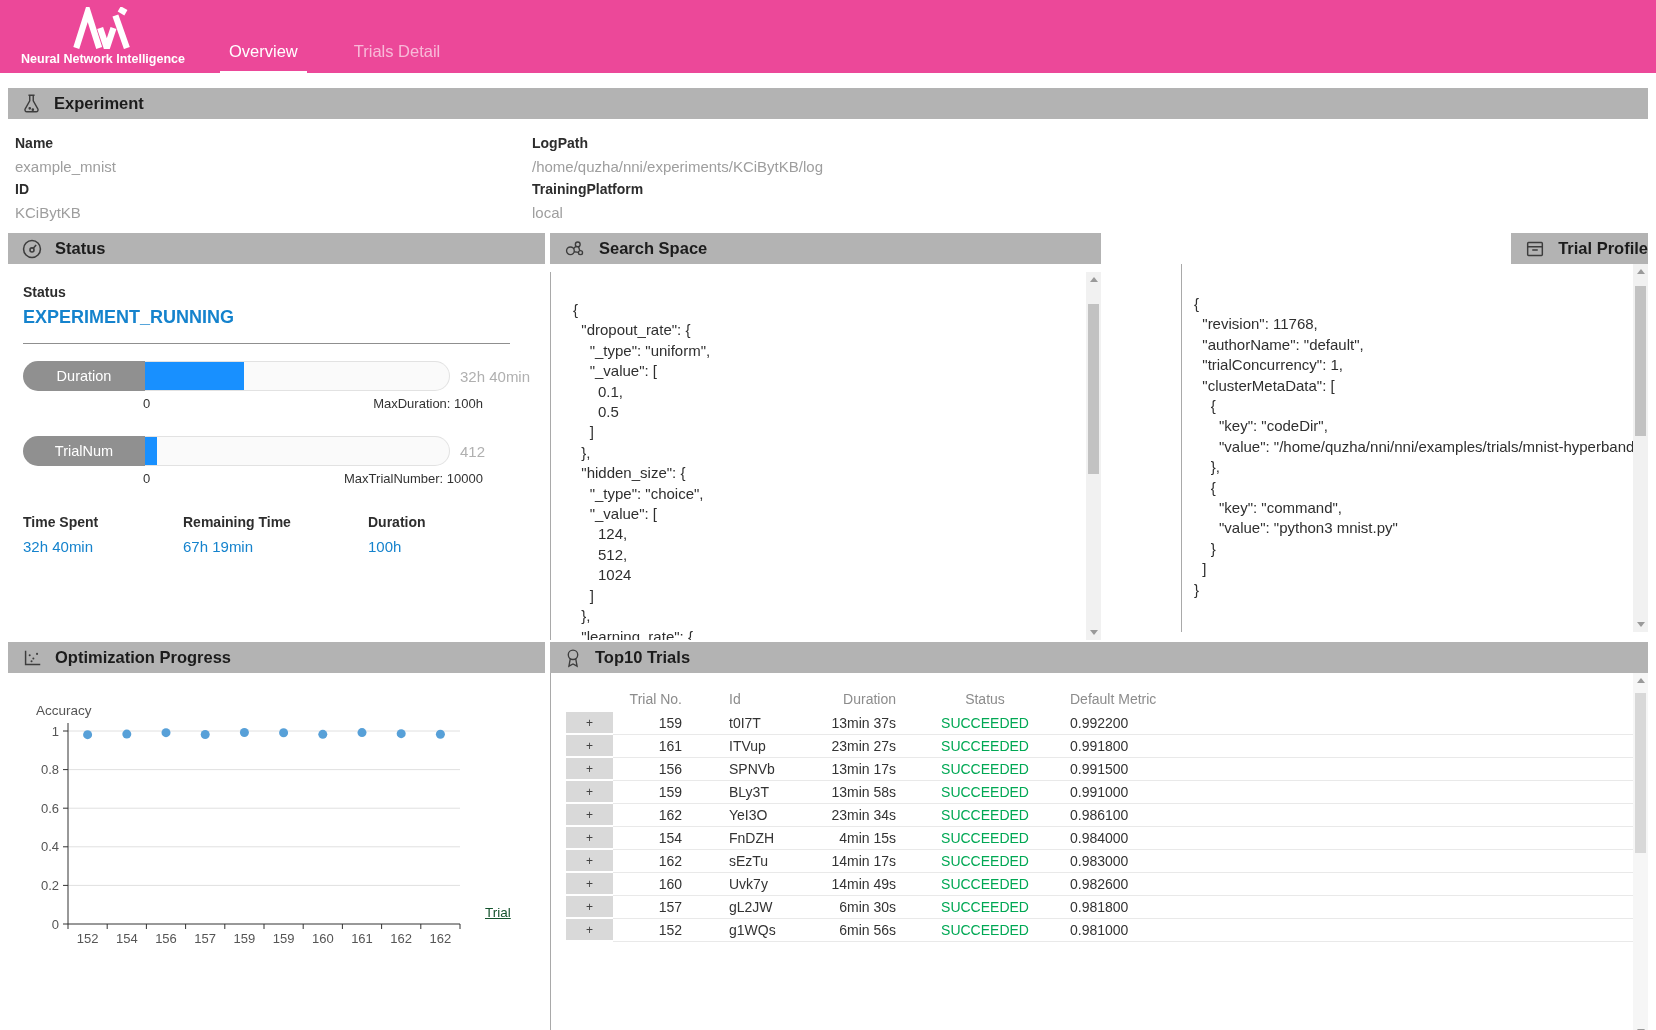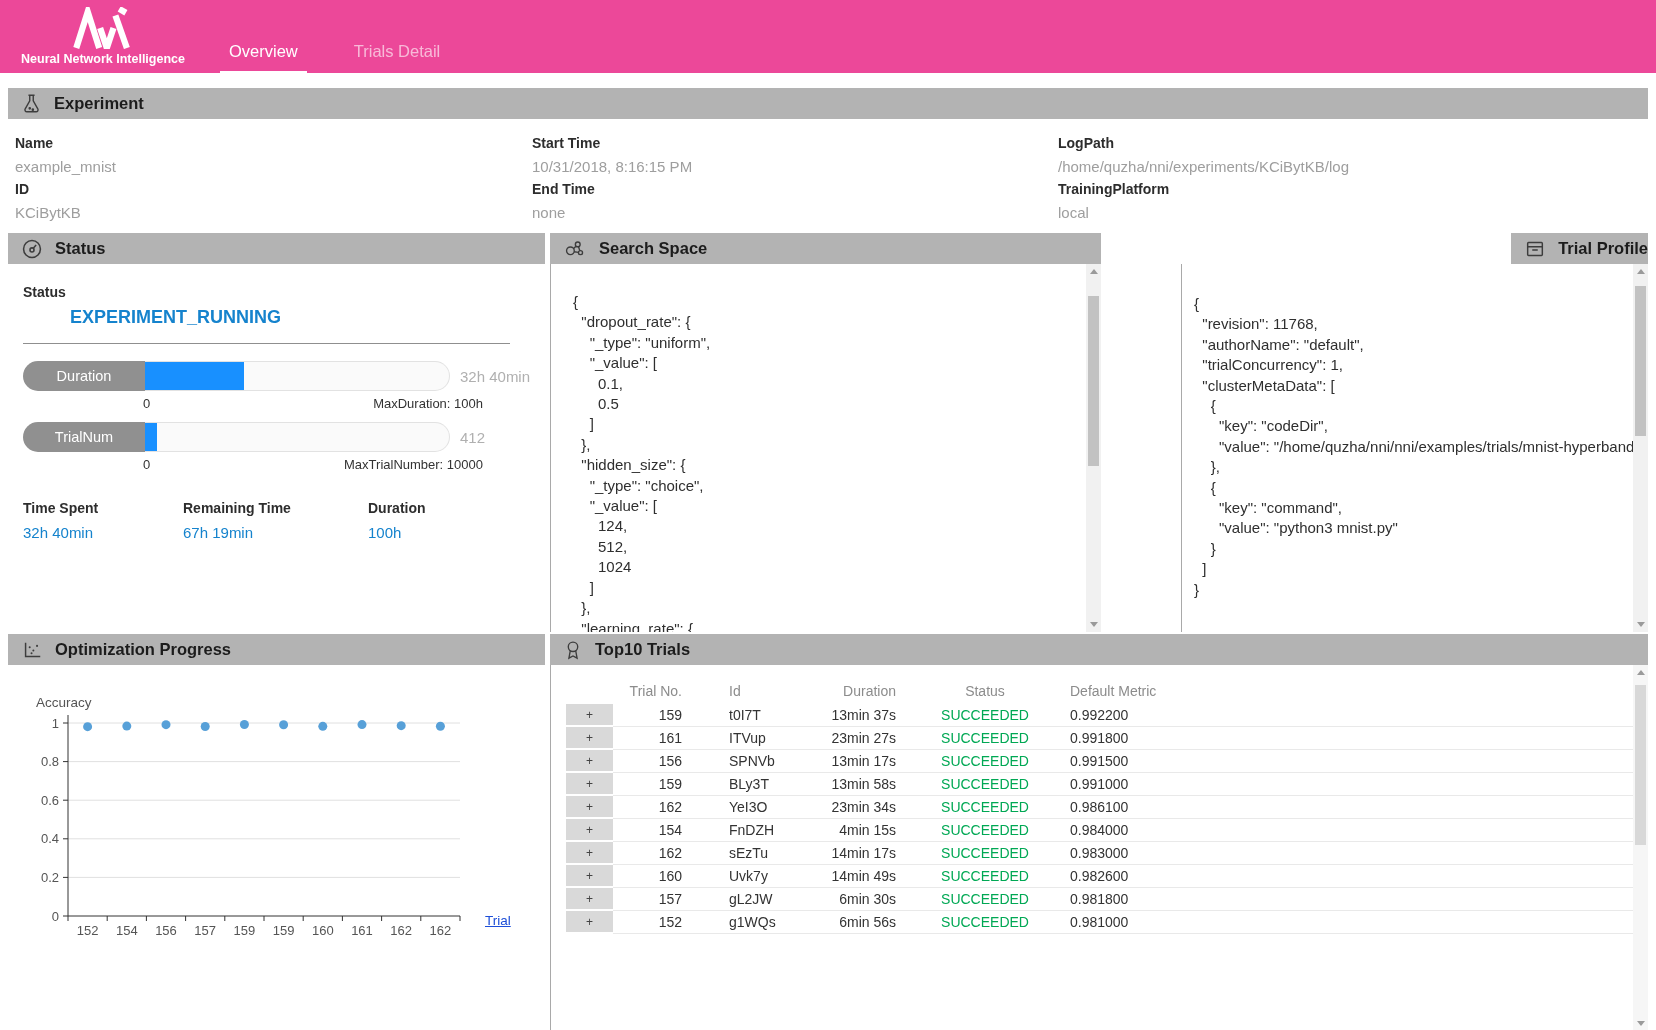--- a/index.html
+++ b/index.html
@@ -27,33 +27,33 @@
   
   .exp-grid { display:grid; grid-template-columns:517px 526px 1fr; padding:13px 0 0 15px; height:113px; }
   .fld { line-height:23px; }
   .fld-label { font-size:14px; font-weight:700; color:#2d2d2d; }
   .fld-value { font-size:15px; color:#9e9e9e; }
 
   
   .row { display:flex; margin:1px 8px 0; }
   .panel { display:flex; flex-direction:column; }
   .p-status { width:537px; margin-right:5px; }
-  .p-search { width:551px; margin-right:4px; }
+  .p-search { width:551px; margin-right:4px;gap:8px; }
   .p-profile { flex:1;align-items:flex-end; }
   .p-opt { width:537px; margin-right:5px; }
   .p-top10 { flex:1; }
   .panel-body { position:relative; background:#fff; overflow:hidden; }
   .mid .panel-body { height:368px; }
   .bot .panel-body { height:366px; }
   .bordered { border-left:1px solid #a9a9a9; }
 
   
   .status-body { padding:20px 0 0 15px; }
   .small-label { font-size:14px; font-weight:700; color:#2d2d2d; }
-  .status-value { font-size:18px; font-weight:700; color:#1583cd; margin-top:7px;margin-left:47px; }
+  .status-value { font-size:18px; font-weight:700; color:#1583cd; margin-top:7px; }
   .divider { width:487px; height:1px; background:#8f8f8f; margin-top:15px; }
   .pbar-row { display:flex; align-items:center; margin-top:17px; }
   .pbar { display:flex; width:427px; height:30px; }
   .plabel { width:122px; background:#909090; color:#fff; font-size:14.5px; display:flex;
             align-items:center; justify-content:center; border-radius:15px 0 0 15px; }
   .ptrack { flex:1; background:#fafafa; border:1px solid #e2e2e2; border-left:none;
             border-radius:0 15px 15px 0; position:relative; overflow:hidden; }
   .pfill { position:absolute; left:0; top:0; bottom:0; background:#1890ff; }
   .pright { font-size:15px; color:#b0b0b0; margin-left:10px; }
   .pbar-sub { position:relative; width:460px; height:16px; margin-top:5px; font-size:13px; color:#333; }
@@ -77,21 +77,21 @@
   .vscroll.edge { right:0; }
   .scroll-btn { position:absolute; left:0; right:0; height:15px; display:flex; align-items:center; justify-content:center; }
   .scroll-btn.up { top:0; } .scroll-btn.down { bottom:0; }
   .tri-up { width:0; height:0; border-left:4px solid transparent; border-right:4px solid transparent; border-bottom:5px solid #9a9a9a; }
   .tri-down { width:0; height:0; border-left:4px solid transparent; border-right:4px solid transparent; border-top:5px solid #9a9a9a; }
   .thumb { position:absolute; left:2px; right:2px; background:#c2c2c2; }
 
   
   .chart-wrap { position:relative; height:100%; }
   .ylab { position:absolute; left:28px; top:30px; font-size:13.5px; color:#555; }
-  .xlab { position:absolute; left:477px; top:248px; font-size:13.5px; color:#1d4ed8;text-decoration:underline; }
+  .xlab { position:absolute; left:477px; top:232px; font-size:13.5px; color:#14532d;text-decoration:underline; }
 
   
   table.trials { border-collapse:separate; border-spacing:0; margin:12px 0 0 15px; width:1075px; table-layout:fixed; }
   .trials col.c-expand{width:47px} .trials col.c-no{width:77px} .trials col.c-id{width:140px}
   .trials col.c-dur{width:70px} .trials col.c-status{width:170px} .trials col.c-metric{width:434px}
   .trials th { font-size:14px; font-weight:400; color:#8c8c8c; height:27px; }
   .trials td { font-size:14px; color:#333; height:23px; border-bottom:1px solid #e9e9e9; }
   .trials .expand { background:#d9d9d9; border-bottom:2px solid #fff; text-align:center; font-size:12px; color:#444; cursor:pointer; }
   th.expand-h { background:transparent; border:none; }
   .trials .trialno { text-align:right; padding-right:8px; }
@@ -139,30 +139,20 @@
         <div class="fld-label">Name</div>
       <div class="fld-value">example_mnist</div>
       </div>
     <div class="fld">
         <div class="fld-label">ID</div>
       <div class="fld-value">KCiBytKB</div>
       </div>
   </div>
   <div>
     <div class="fld">
-        <div class="fld-label">Start Time</div>
-      <div class="fld-value">10/31/2018, 8:16:15 PM</div>
-      </div>
-    <div class="fld">
-        <div class="fld-label">End Time</div>
-      <div class="fld-value">none</div>
-      </div>
-  </div>
-  <div>
-    <div class="fld">
         <div class="fld-label">LogPath</div>
       <div class="fld-value">/home/quzha/nni/experiments/KCiBytKB/log</div>
       </div>
     <div class="fld">
         <div class="fld-label">TrainingPlatform</div>
       <div class="fld-value">local</div>
       </div>
   </div>
 </div>
 
@@ -191,21 +181,21 @@
             <div class="pfill" style="width: 32.7%;"></div>
           </div>
         </div>
         <div class="pright">32h 40min</div>
       </div>
       <div class="pbar-sub">
         <span class="zero">0</span>
         <span class="maxl">MaxDuration: 100h</span>
       </div>
 
-      <div class="pbar-row" style="margin-top:10px">
+      <div class="pbar-row" style="margin-top:24px">
         <div class="pbar">
           <div class="plabel">TrialNum</div>
           <div class="ptrack">
             <div class="pfill" style="width: 4.1%;"></div>
           </div>
         </div>
         <div class="pright">412</div>
       </div>
       <div class="pbar-sub">
         <span class="zero">0</span>

